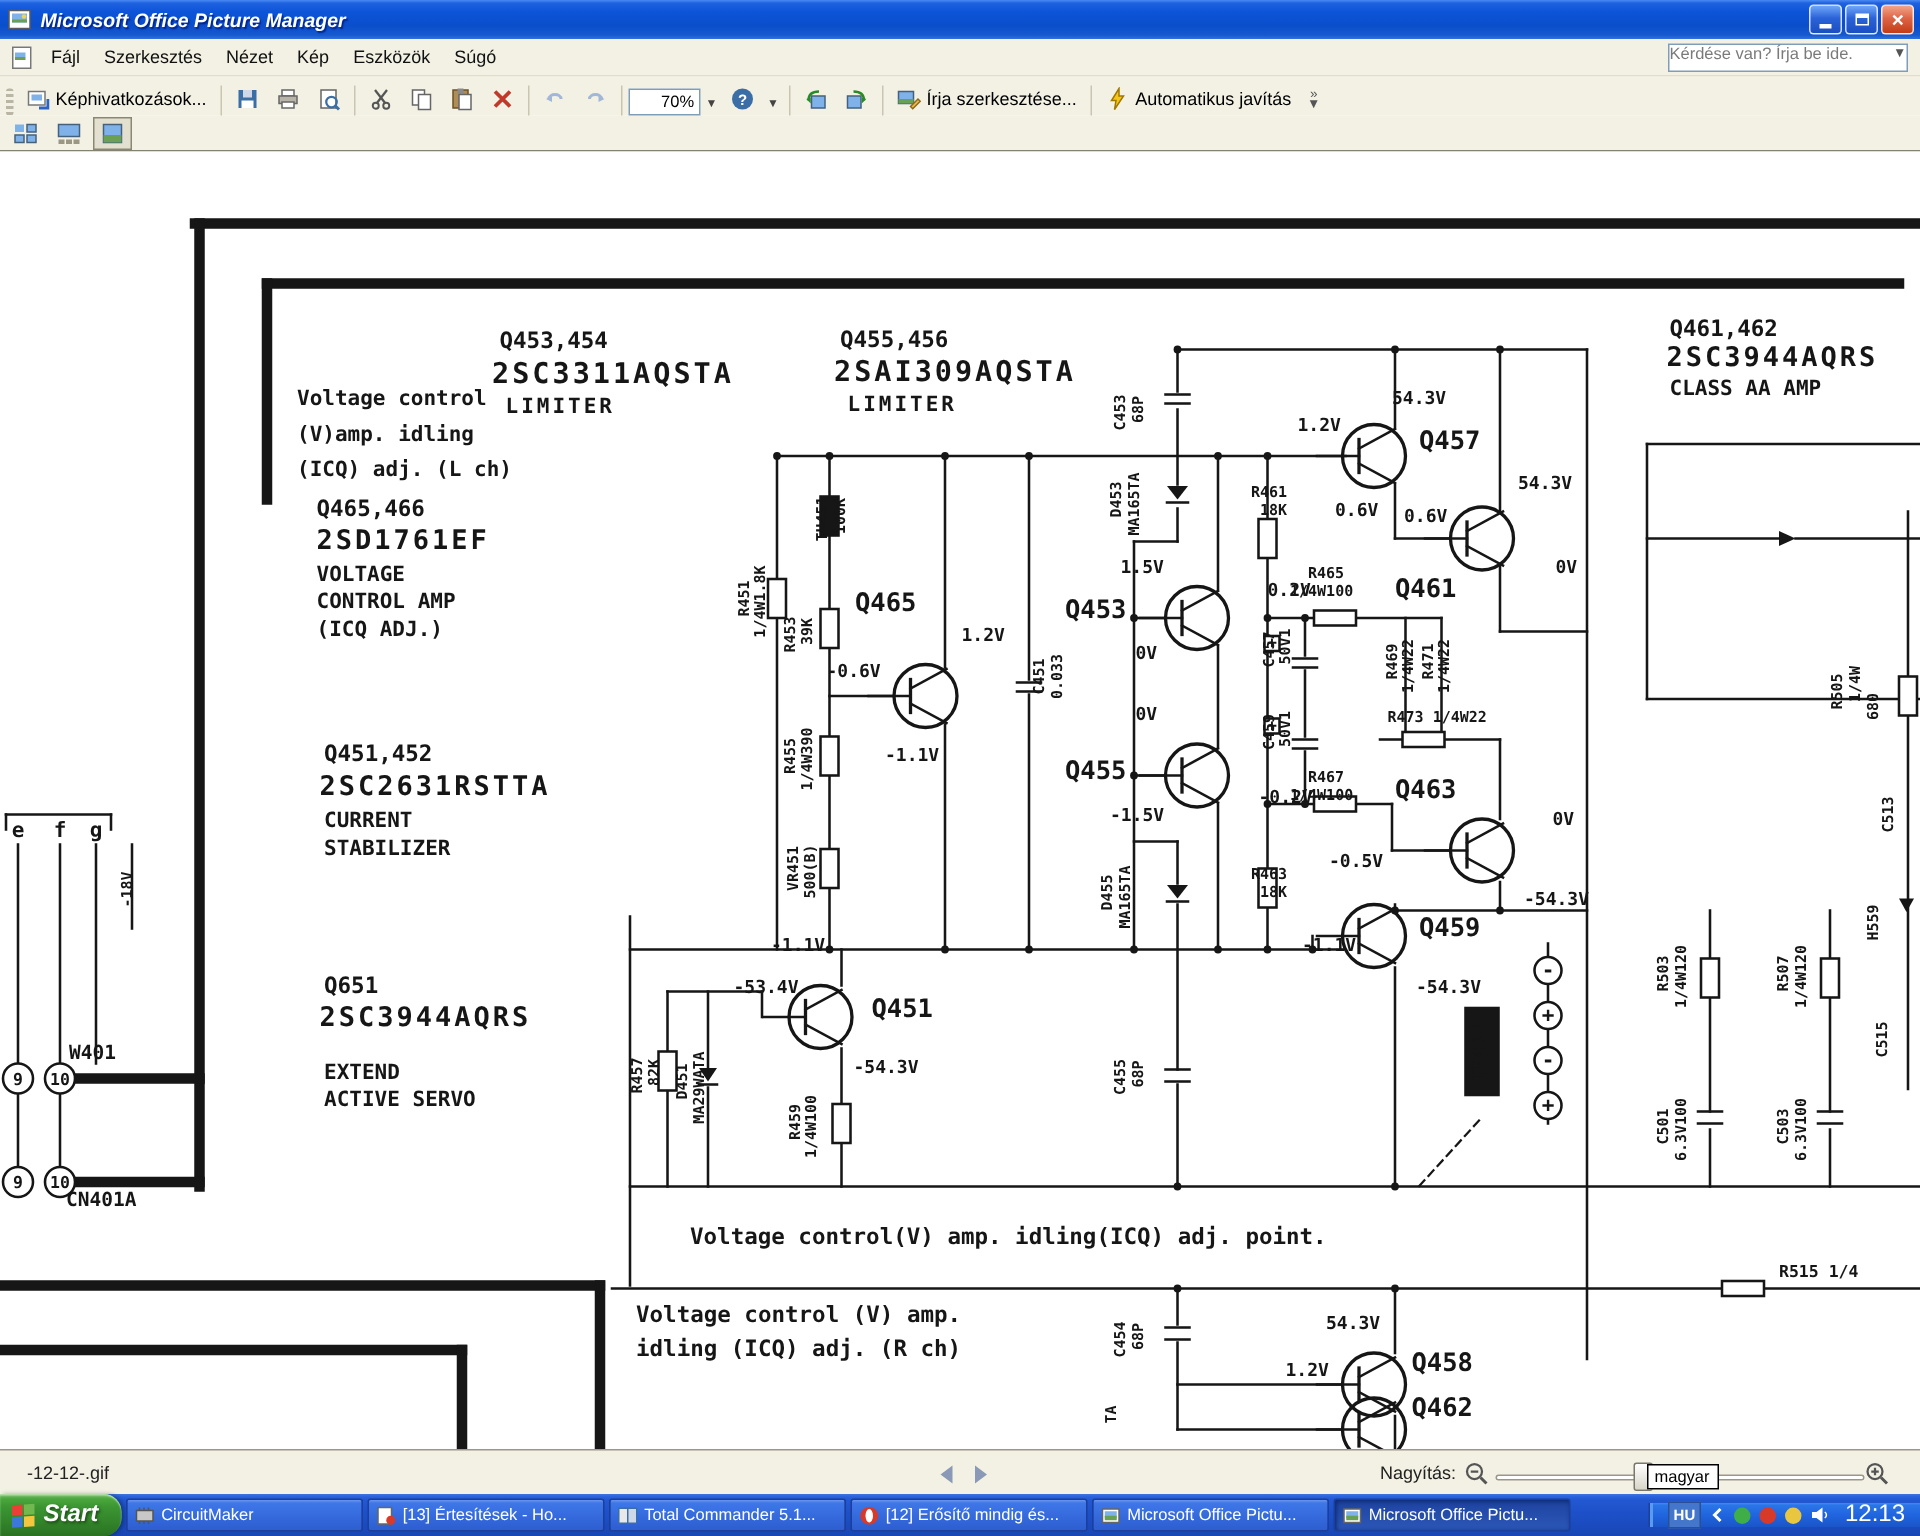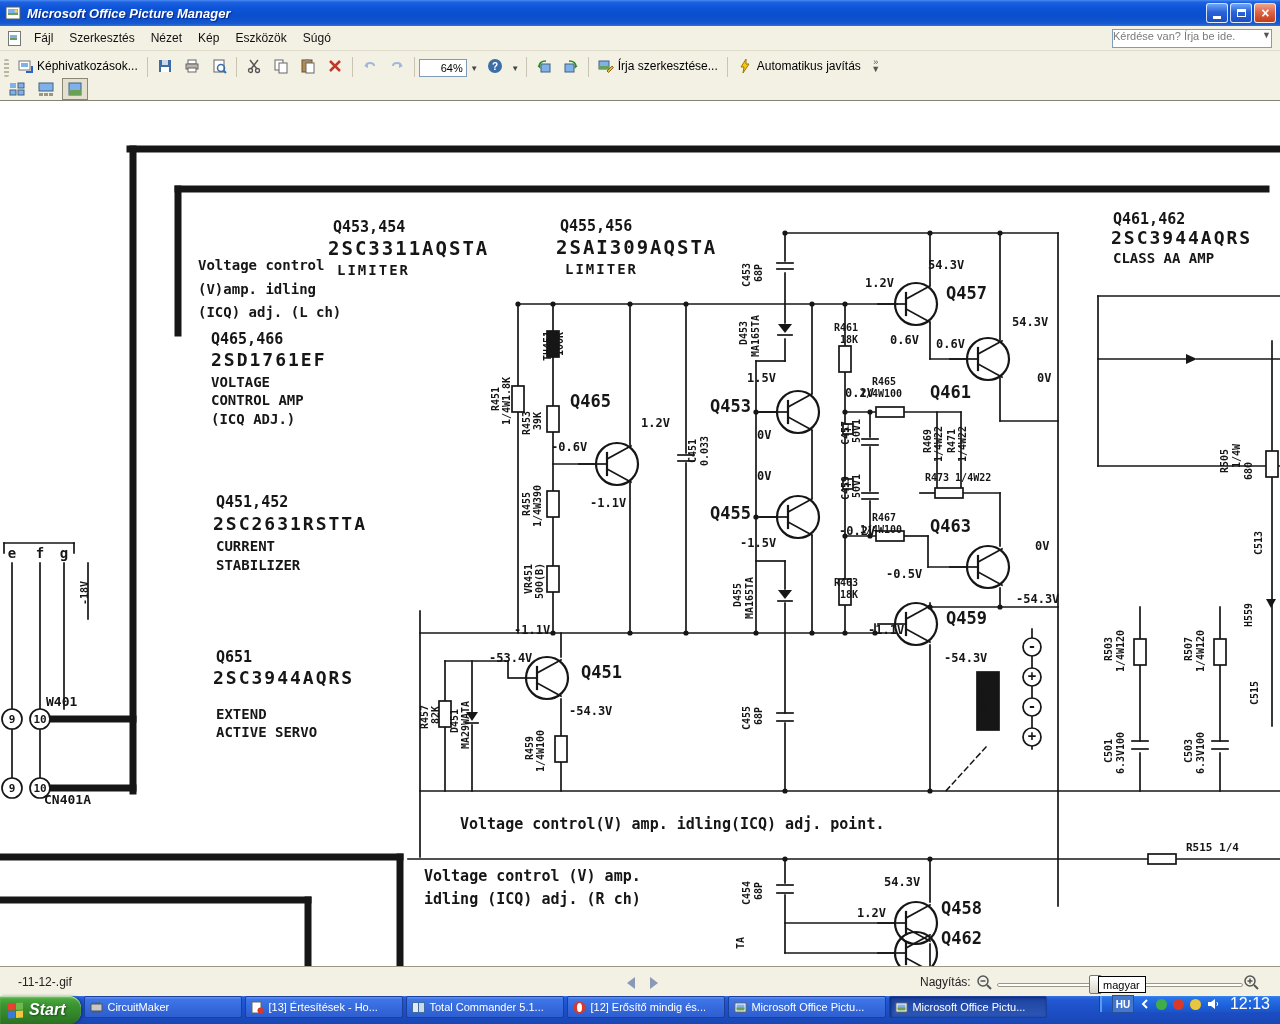--- a/index.html
+++ b/index.html
@@ -65,21 +65,21 @@
   .nav-next{left:650px;border-left:8px solid #8a99b5}
   .sb-zoomlabel{position:absolute;left:920px;top:8px}
   .mag{position:absolute;top:7px}
   .slider-track{position:absolute;left:997px;top:16px;width:244px;height:2px;background:#fff;border:1px solid #9b988a;border-radius:2px}
   .slider-thumb{position:absolute;left:1089px;top:8px;width:11px;height:17px;border:1px solid #7a786a;border-radius:2px;
     background:linear-gradient(180deg,#ffffff,#d8d5c8)}
   .langpopup{position:absolute;left:1098px;top:976px;width:48px;height:17px;background:#fff;border:1px solid #000;
     font-size:11px;display:flex;align-items:center;padding:0 4px;box-sizing:border-box;z-index:9}
 
   
-  .taskbar{position:absolute;left:0;top:996px;width:1280px;height:28px;display:flex;align-items:flex-start;
+  .taskbar{position:absolute;left:0;top:996px;width:1280px;height:28px;display:flex;align-items:center;
     background:linear-gradient(180deg,#3f74e0 0%,#2a63dc 6%,#2258d2 14%,#1c4ec5 55%,#1846b4 100%)}
   .startbtn{height:28px;border-radius:0 12px 12px 0;display:flex;align-items:center;gap:6px;
     padding:0 16px 0 8px;color:#fff;font-style:italic;font-weight:bold;font-size:16px;text-shadow:1px 1px 2px #1c4a17;
     background:linear-gradient(180deg,#7ebe71 0%,#4aa73c 12%,#3c9632 30%,#2f7d27 80%,#2a7022 100%);
     box-shadow:inset 0 1px 1px #b8e2ae, 2px 0 3px rgba(0,0,0,.3)}
   .flag{width:15px;height:15px;display:grid;grid-template-columns:7px 7px;grid-template-rows:7px 7px;gap:1px;transform:skewY(-4deg)}
   .flag i{display:block}
   .tbitem{width:158px;height:22px;margin-left:3px;border-radius:2px;border:1px solid #1b3f9a;
     display:flex;align-items:center;gap:4px;padding:0 4px;color:#fff;font-size:11px;overflow:hidden;white-space:nowrap;
     background:linear-gradient(180deg,#6a96ee 0%,#3e77e8 10%,#3468db 60%,#2e5ed0 100%);box-sizing:border-box}
@@ -202,21 +202,21 @@
       </svg>
   </div>
   <div class="tbtn disabled">
     <svg class="icon16">
         <path d="M4 8 C4 4,12 4,12 8" stroke="#2a62c8" stroke-width="2" fill="none"></path>
         <path d="M14 8 L10 6 L10 10 Z" fill="#2a62c8"></path>
       </svg>
   </div>
   <div class="sep"></div>
   <div class="zoombox">
-      <span>64%</span>
+      <span>70%</span>
     </div>
   <div class="drop">▼</div>
   <div class="tbtn">
     <svg class="icon16">
         <circle cx="8" cy="8" r="7" fill="#3a6ea5"></circle>
         <text x="8" y="12" font-size="10" font-weight="bold" fill="#fff" text-anchor="middle" font-family="Liberation Sans, sans-serif">?</text>
       </svg>
   </div>
   <div class="drop">▼</div>
   <div class="sep"></div>
@@ -654,21 +654,21 @@
       <text x="1032" y="680" font-size="14" text-anchor="middle" fill="#161616">+</text>
       <text x="1032" y="710" font-size="14" text-anchor="middle" fill="#161616">-</text>
       <text x="1032" y="740" font-size="14" text-anchor="middle" fill="#161616">+</text>
       <text x="460" y="828" font-size="15" fill="#161616">Voltage control(V) amp. idling(ICQ) adj. point.</text>
       <text x="424" y="880" font-size="15" fill="#161616">Voltage control (V) amp.</text>
       <text x="424" y="903" font-size="15" fill="#161616">idling (ICQ) adj. (R ch)</text>
     </svg>
 </div>
 
 <div class="statusbar">
-  <span class="sb-filename">-11-12-.gif</span>
+  <span class="sb-filename">-12-12-.gif</span>
   <span class="nav-prev"></span>
   <span class="nav-next"></span>
   <span class="sb-zoomlabel">Nagyítás:</span>
   <svg class="mag" style="left:976px" width="17" height="17">
       <circle cx="7" cy="7" r="5" fill="none" stroke="#555" stroke-width="1.5"></circle>
       <line x1="4.5" y1="7" x2="9.5" y2="7" stroke="#555" stroke-width="1.5"></line>
       <line x1="11" y1="11" x2="15" y2="15" stroke="#555" stroke-width="2"></line>
     </svg>
   <div class="slider-track"></div>
   <div class="slider-thumb"></div>

